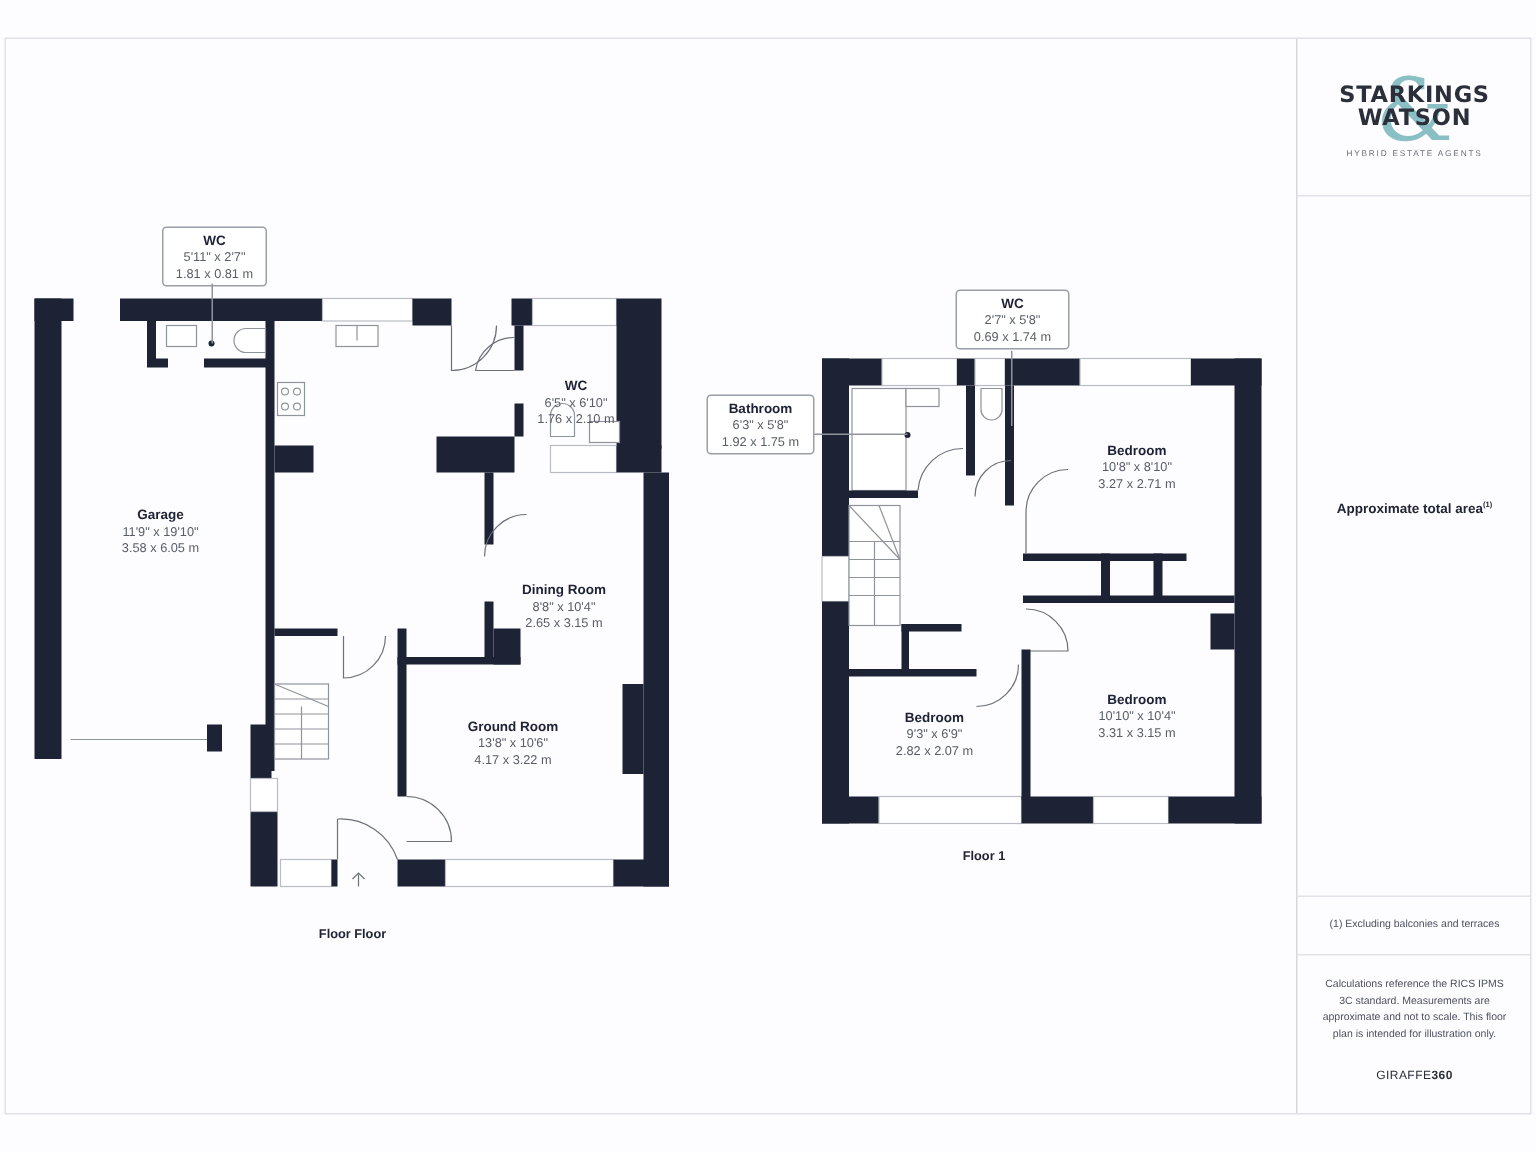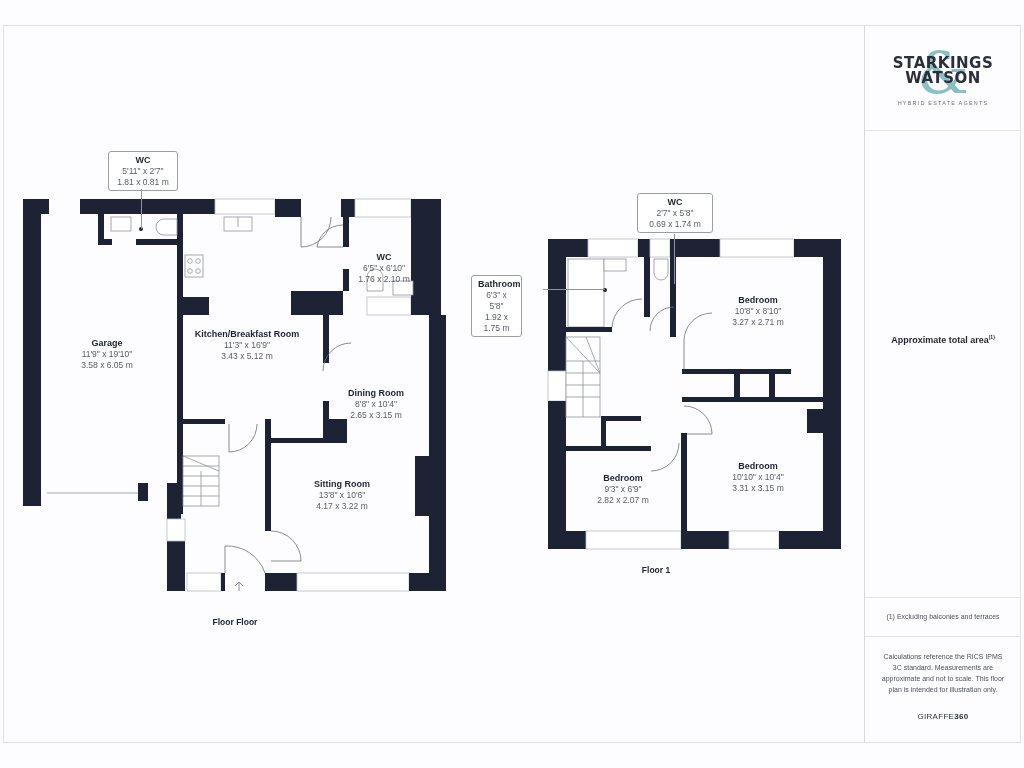--- a/index.html
+++ b/index.html
@@ -196,50 +196,45 @@
       <div class="dim">5'11" x 2'7"</div>
       <div class="dim">1.81 x 0.81 m</div>
     </div>
     <div style="position:absolute; left:137px; top:163px; width:1px; height:40px; background:#8f939c;"></div>
 
     <div class="label" style="left:103px; top:311px;">
       <div class="name">Garage</div>
       <div class="dim">11'9" x 19'10"</div>
       <div class="dim">3.58 x 6.05 m</div>
     </div>
-    <div class="label" style="left:243px; top:302px;">
-      <div class="name">Kitchen/Breakfast Room</div>
-      <div class="dim">11'3" x 16'9"</div>
-      <div class="dim">3.43 x 5.12 m</div>
-    </div>
     <div class="label" style="left:380px; top:225px;">
       <div class="name">WC</div>
       <div class="dim">6'5" x 6'10"</div>
       <div class="dim">1.76 x 2.10 m</div>
     </div>
     <div class="label" style="left:372px; top:361px;">
       <div class="name">Dining Room</div>
       <div class="dim">8'8" x 10'4"</div>
       <div class="dim">2.65 x 3.15 m</div>
     </div>
     <div class="label" style="left:338px; top:452px;">
-      <div class="name">Sitting Room</div>
+      <div class="name">Ground Room</div>
       <div class="dim">13'8" x 10'6"</div>
       <div class="dim">4.17 x 3.22 m</div>
     </div>
     <div class="floor-label" style="left:231px; top:591px;">Floor Floor</div>
 
     <div class="callout" style="left:633px; top:167px; width:76px;">
       <div class="name">WC</div>
       <div class="dim">2'7" x 5'8"</div>
       <div class="dim">0.69 x 1.74 m</div>
     </div>
     <div style="position:absolute; left:670px; top:208px; width:1px; height:50px; background:#8f939c;"></div>
 
-    <div class="callout" style="left:467px; top:249px; width:51px;">
+    <div class="callout" style="left:467px; top:237px; width:72px;">
       <div class="name">Bathroom</div>
       <div class="dim">6'3" x 5'8"</div>
       <div class="dim">1.92 x 1.75 m</div>
     </div>
     <div style="position:absolute; left:539px; top:263px; width:62px; height:1px; background:#8f939c;"></div>
 
     <div class="label" style="left:754px; top:268px;">
       <div class="name">Bedroom</div>
       <div class="dim">10'8" x 8'10"</div>
       <div class="dim">3.27 x 2.71 m</div>

